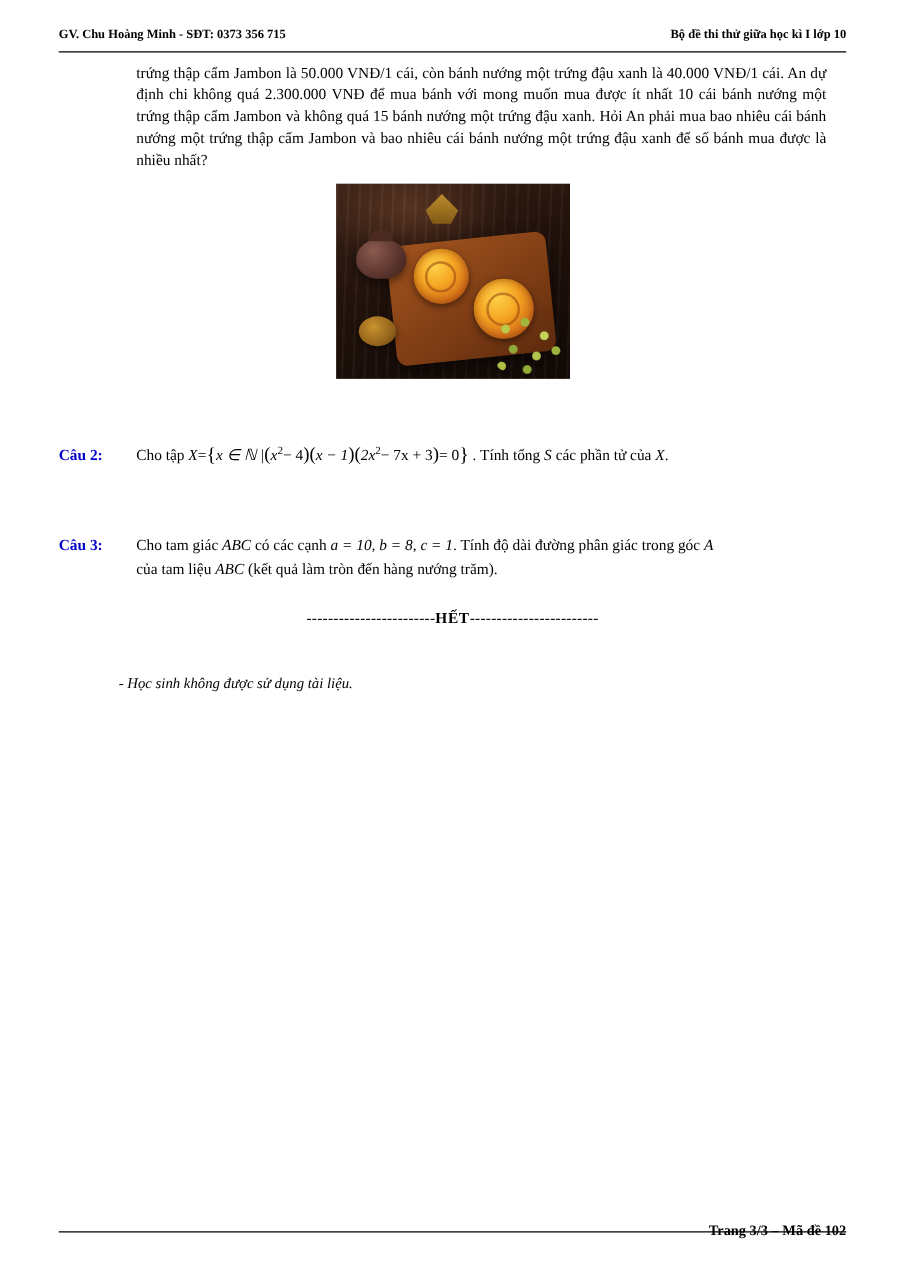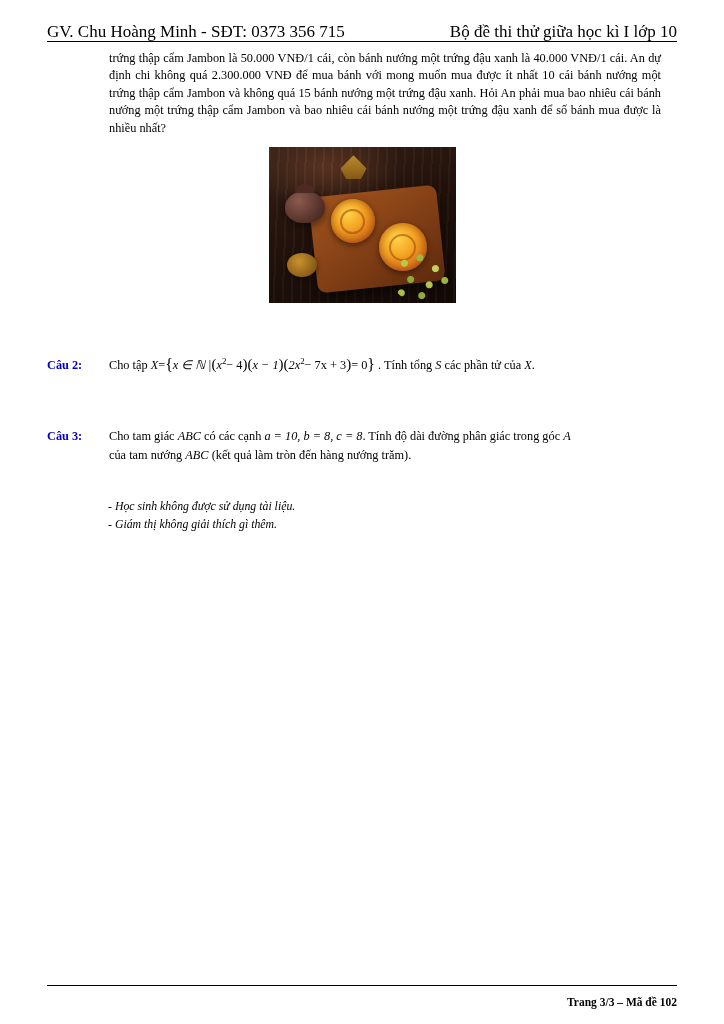--- a/index.html
+++ b/index.html
@@ -24,22 +24,22 @@
   }
   
   .header {
     position: absolute;
     top: 22px;
     left: 47px;
     width: 630px;
     display: flex;
     justify-content: space-between;
     align-items: baseline;
-    font-weight: normal;
-    font-size: 17px;
+    font-weight: bold;
+    font-size: 10px;
   }
   .header-left { white-space: nowrap; }
   .header-right { white-space: nowrap; }
   .header-rule {
     position: absolute;
     top: 41px;
     left: 47px;
     width: 630px;
     height: 0;
     border-top: 1px solid #000;
@@ -186,37 +186,37 @@
   sup { font-size: 0.72em; vertical-align: super; line-height: 0; }
   .setbrace { font-size: 16px; vertical-align: -1px; }
   .het {
     margin-top: 22px;
     text-align: center;
     font-size: 12.3px;
     letter-spacing: 0.2px;
   }
   .het b { letter-spacing: 0.5px; }
   .notes {
-    margin: 34px 0 0 61px;
+    margin: 34px 0 0 48px;
     font-style: italic;
     font-size: 11.8px;
     line-height: 1.5;
   }
   
   .footer-rule {
     position: absolute;
     bottom: 38px;
     left: 47px;
     width: 630px;
     height: 0;
     border-top: 1px solid #000;
   }
   .footer {
     position: absolute;
-    bottom: 16px;
+    bottom: 33px;
     left: 47px;
     width: 630px;
     text-align: right;
     font-weight: bold;
     font-size: 11.5px;
   }
 </style>
 </head>
 <body>
 
@@ -258,33 +258,35 @@
     </div>
 
     <div class="qrow">
       <div class="qlabel">Câu 3:</div>
       <div class="qbody">
         <span>Cho tam giác</span>
         <span class="mi">ABC</span>
         <span>có các cạnh</span>
         <span class="mi">a = 10,</span>
         <span class="mi">b = 8,</span>
-        <span class="mi">c = 8</span><span>. Tính độ dài đường phân giác trong góc</span>
+        <span class="mi">c = 1</span><span>. Tính độ dài đường phân giác trong góc</span>
         <span class="mi">A</span>
         <br>
-        <span>của tam nướng</span>
+        <span>của tam liệu</span>
         <span class="mi">ABC</span>
         <span>(kết quả làm tròn đến hàng nướng trăm).</span>
       </div>
     </div>
 
+    <div class="het">
+      <span>------------------------</span><b>HẾT</b><span>------------------------</span>
+    </div>
 
     <div class="notes">
       <div>- Học sinh không được sử dụng tài liệu.</div>
-      <div>- Giám thị không giải thích gì thêm.</div>
     </div>
 
   </div>
 
   <div class="footer-rule"></div>
   <div class="footer">Trang 3/3 – Mã đề 102</div>
 
 </div>
 
 </body></html>

